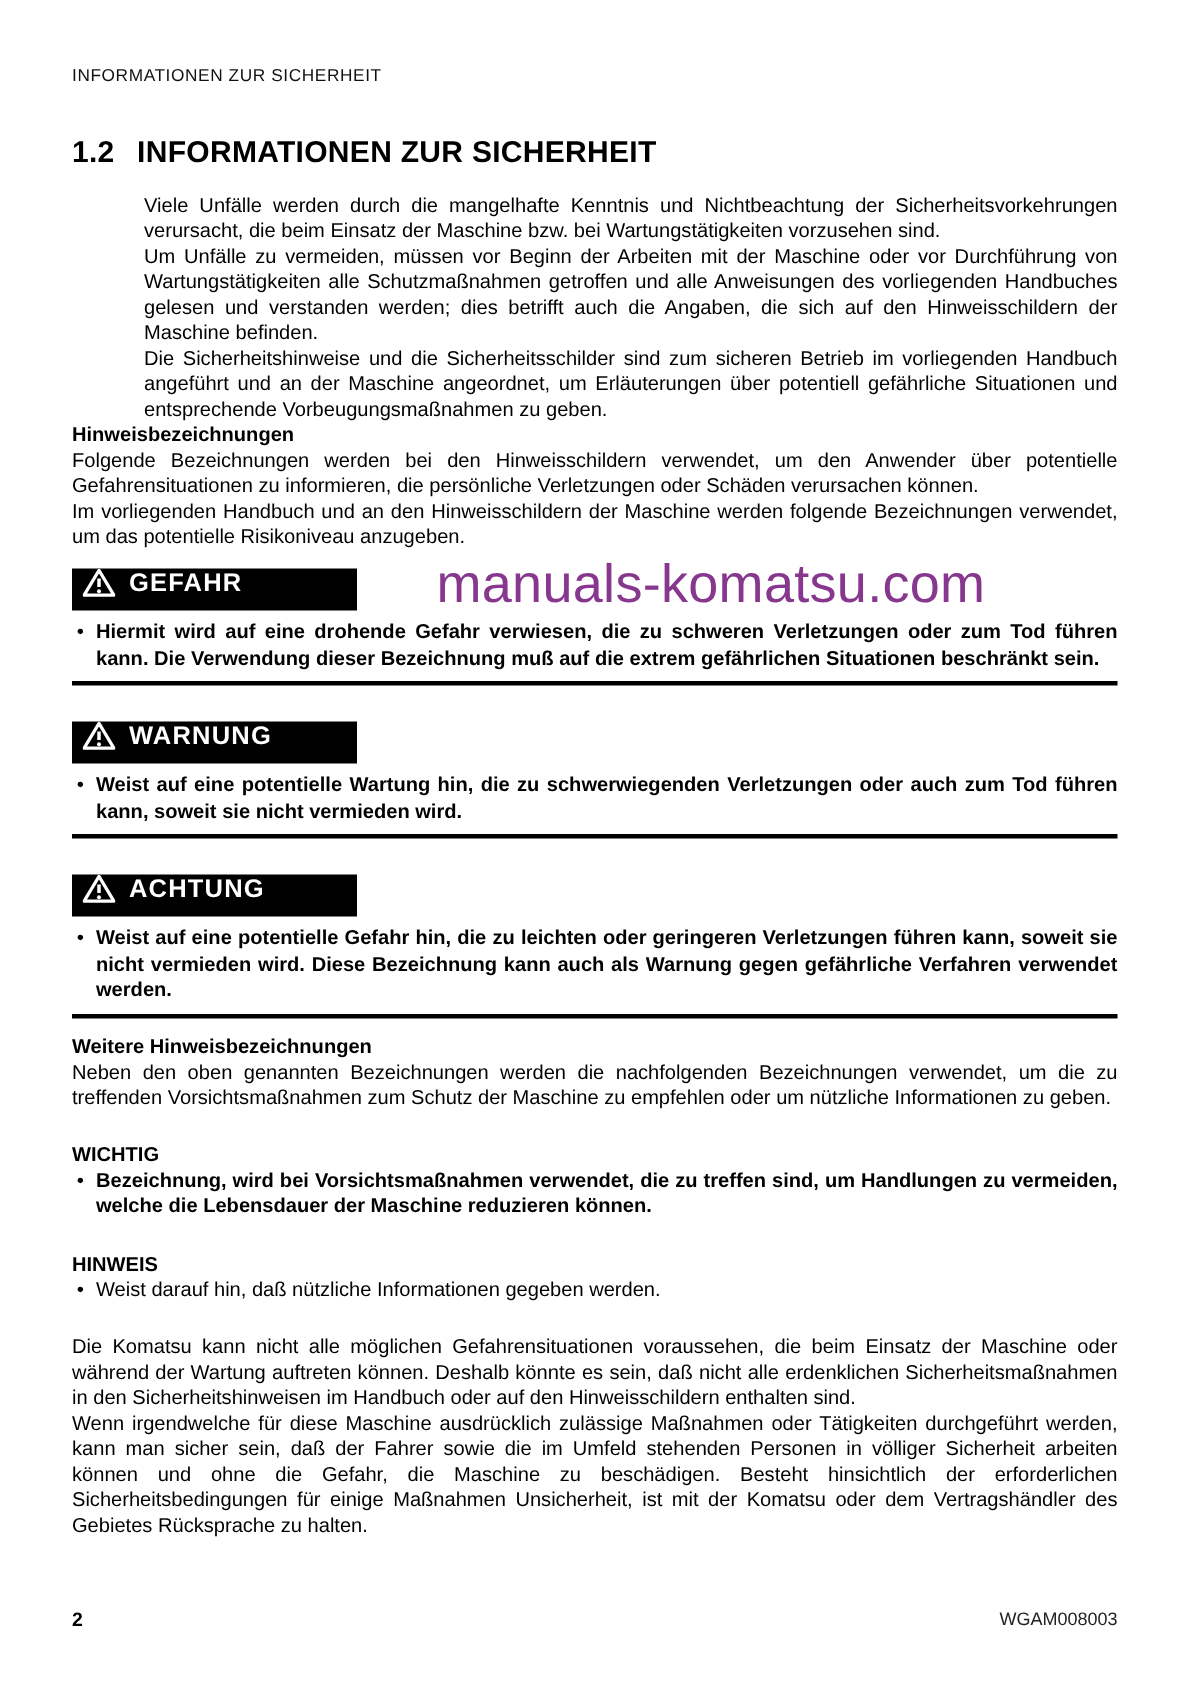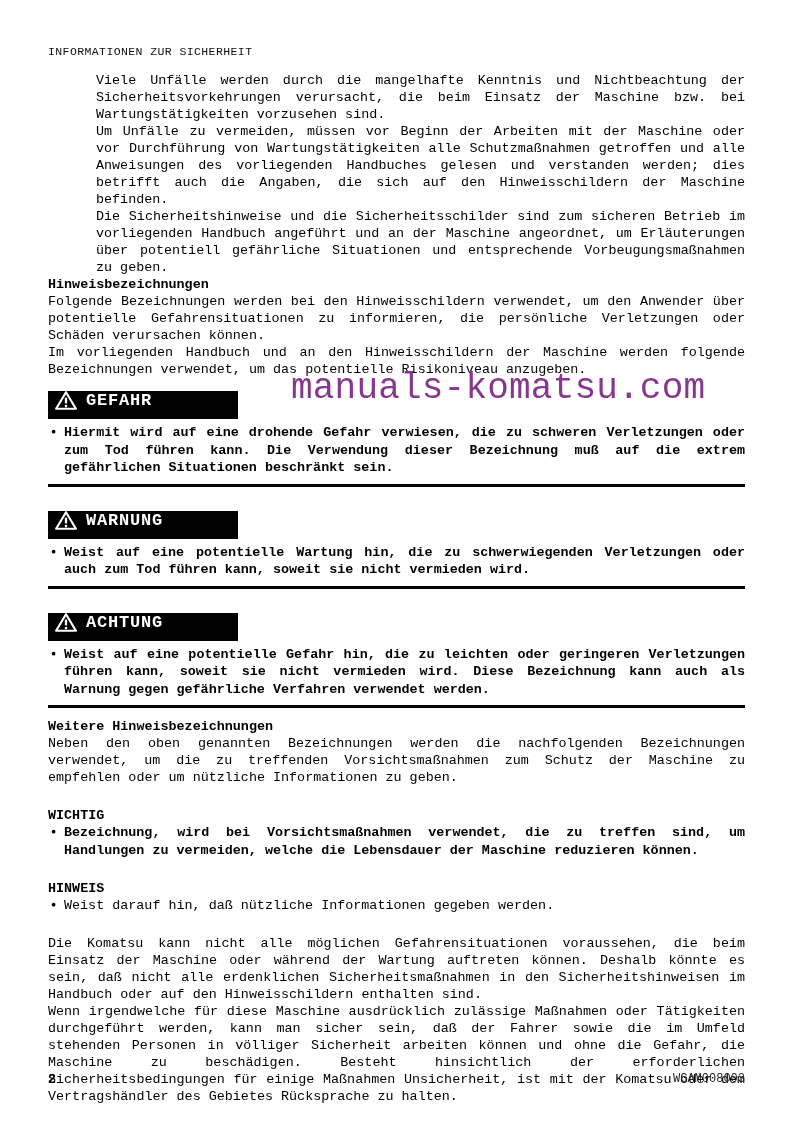--- a/index.html
+++ b/index.html
@@ -1,21 +1,21 @@
 <!DOCTYPE html>
 <html lang="de"><head>
 <meta charset="utf-8">
 <style>
   html, body { margin: 0; padding: 0; background: #ffffff; }
   .page {
     position: relative;
     width: 793px;
     height: 1123px;
     background: #ffffff;
-    font-family: Liberation Mono, monospace;
+    font-family: Liberation Sans, sans-serif;
     color: #000;
     box-sizing: border-box;
     padding: 0 48px;
     overflow: hidden;
   }
   .running-header {
     padding-top: 45px;
     font-size: 11.5px;
     letter-spacing: 0.4px;
     color: #111;
@@ -112,20 +112,23 @@
     color: #222;
   }
 </style>
 </head>
 <body>
 
 <div class="page">
 
   <div class="running-header">INFORMATIONEN ZUR SICHERHEIT</div>
 
+  <h1 class="page-title">
+    <span class="title-number">1.2</span><span>INFORMATIONEN ZUR SICHERHEIT</span>
+  </h1>
 
   <div class="body-text intro">
     <p>Viele Unfälle werden durch die mangelhafte Kenntnis und Nichtbeachtung der Sicherheitsvorkehrungen verursacht, die beim Einsatz der Maschine bzw. bei Wartungstätigkeiten vorzusehen sind.</p>
     <p>Um Unfälle zu vermeiden, müssen vor Beginn der Arbeiten mit der Maschine oder vor Durchführung von Wartungstätigkeiten alle Schutzmaßnahmen getroffen und alle Anweisungen des vorliegenden Handbuches gelesen und verstanden werden; dies betrifft auch die Angaben, die sich auf den Hinweisschildern der Maschine befinden.</p>
     <p>Die Sicherheitshinweise und die Sicherheitsschilder sind zum sicheren Betrieb im vorliegenden Handbuch angeführt und an der Maschine angeordnet, um Erläuterungen über potentiell gefährliche Situationen und entsprechende Vorbeugungsmaßnahmen zu geben.</p>
   </div>
 
   <p class="sub-heading">Hinweisbezeichnungen</p>
   <div class="body-text">
     <p>Folgende Bezeichnungen werden bei den Hinweisschildern verwendet, um den Anwender über potentielle Gefahrensituationen zu informieren, die persönliche Verletzungen oder Schäden verursachen können.</p>

